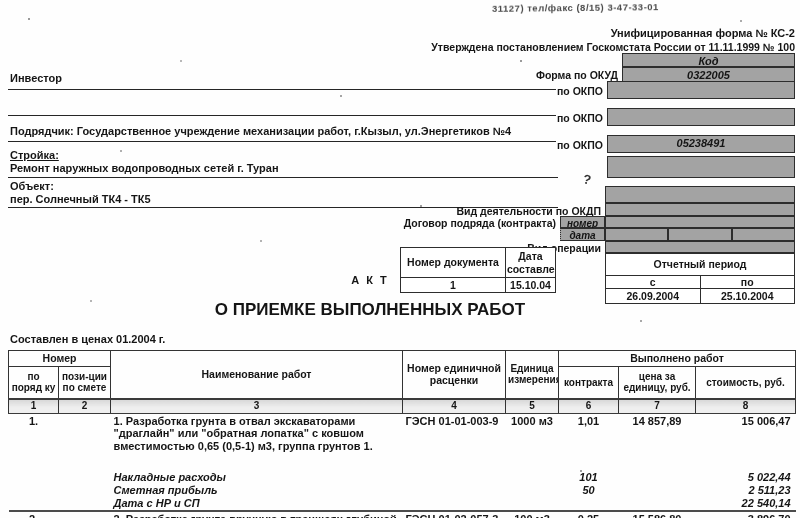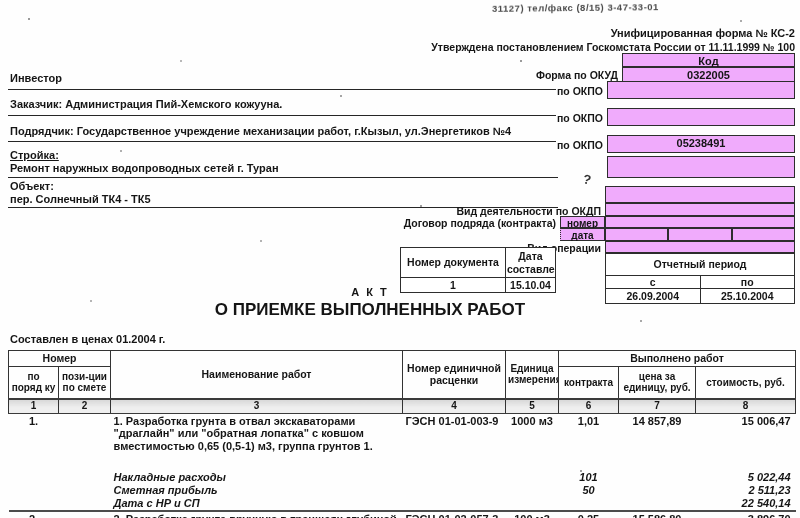--- a/index.html
+++ b/index.html
@@ -5,21 +5,21 @@
   html,body{margin:0;padding:0;background:#ffffff;}
   #page{
     position:relative;width:800px;height:518px;overflow:hidden;
     background:#fefefe;color:#151515;
     font-family:"Liberation Sans",sans-serif;
     font-weight:600;font-size:11px;line-height:1.15;
   }
   .abs{position:absolute;}
   .lbl{white-space:nowrap;}
   .ct{text-align:center;}
-  .box{position:absolute;border:1.6px solid #2d2d2d;background:#f0abfc;box-sizing:border-box;}
+  .box{position:absolute;border:1.6px solid #2d2d2d;background:#a3a3a3;box-sizing:border-box;font-style:italic;}
   .box .v{display:block;text-align:center;padding-top:1px;}
   .uline{position:absolute;height:0;border-bottom:1.6px solid #262626;}
   .smallcap{font-size:10.5px;}
   .phone{font-size:9.5px;color:#4a4a4a;letter-spacing:.5px;transform:rotate(-.6deg);filter:blur(.2px);}
   .mark{font-size:13px;font-weight:700;color:#333;transform:rotate(12deg);}
   
   .mini{border-collapse:collapse;table-layout:fixed;position:absolute;background:#fff;}
   .mini td,.mini th{border:1.6px solid #2d2d2d;font:inherit;font-size:10.5px;text-align:center;
     padding:0 1px;overflow:hidden;box-sizing:border-box;vertical-align:middle;}
   
@@ -65,21 +65,20 @@
   <div class="abs lbl smallcap" style="right:182px;top:69px;">Форма по ОКУД</div>
   <div class="box" style="left:622px;top:67px;width:173px;height:15px;">
     <span class="v">0322005</span>
   </div>
 
   <div class="abs lbl" style="left:10px;top:72px;">Инвестор</div>
   <div class="uline" style="left:8px;top:89px;width:548px;"></div>
   <div class="abs lbl smallcap" style="right:197px;top:85px;">по ОКПО</div>
   <div class="box" style="left:607px;top:81px;width:188px;height:18px;"></div>
 
-  <div class="abs lbl" style="left:10px;top:98px;">Заказчик: Администрация Пий-Хемского кожууна.</div>
   <div class="uline" style="left:8px;top:115px;width:548px;"></div>
   <div class="abs lbl smallcap" style="right:197px;top:112px;">по ОКПО</div>
   <div class="box" style="left:607px;top:108px;width:188px;height:18px;"></div>
 
   <div class="abs lbl" style="left:10px;top:125px;">Подрядчик: Государственное учреждение механизации работ, г.Кызыл, ул.Энергетиков №4</div>
   <div class="uline" style="left:8px;top:141px;width:548px;"></div>
   <div class="abs lbl smallcap" style="right:197px;top:139px;">по ОКПО</div>
   <div class="box" style="left:607px;top:135px;width:188px;height:18px;">
     <span class="v">05238491</span>
   </div>
@@ -137,21 +136,21 @@
       <td style="width:95px;">с</td>
       <td style="width:95px;">по</td>
     </tr>
     <tr style="height:15px;">
       <td>26.09.2004</td>
       <td>25.10.2004</td>
     </tr>
   </tbody>
     </table>
 
-  <div class="abs title ct" style="left:170px;top:286px;width:400px;letter-spacing:2px;">А К Т</div>
+  <div class="abs title ct" style="left:170px;top:274px;width:400px;letter-spacing:2px;">А К Т</div>
   <div class="abs title ct" style="left:170px;top:300px;width:400px;font-size:17px;">О ПРИЕМКЕ ВЫПОЛНЕННЫХ РАБОТ</div>
 
   <div class="abs lbl" style="left:10px;top:333px;">Составлен в ценах 01.2004 г.</div>
 
   <table class="main">
     <colgroup>
       <col style="width:50px;">
         <col style="width:52px;">
         <col style="width:292px;">
         <col style="width:103px;">

